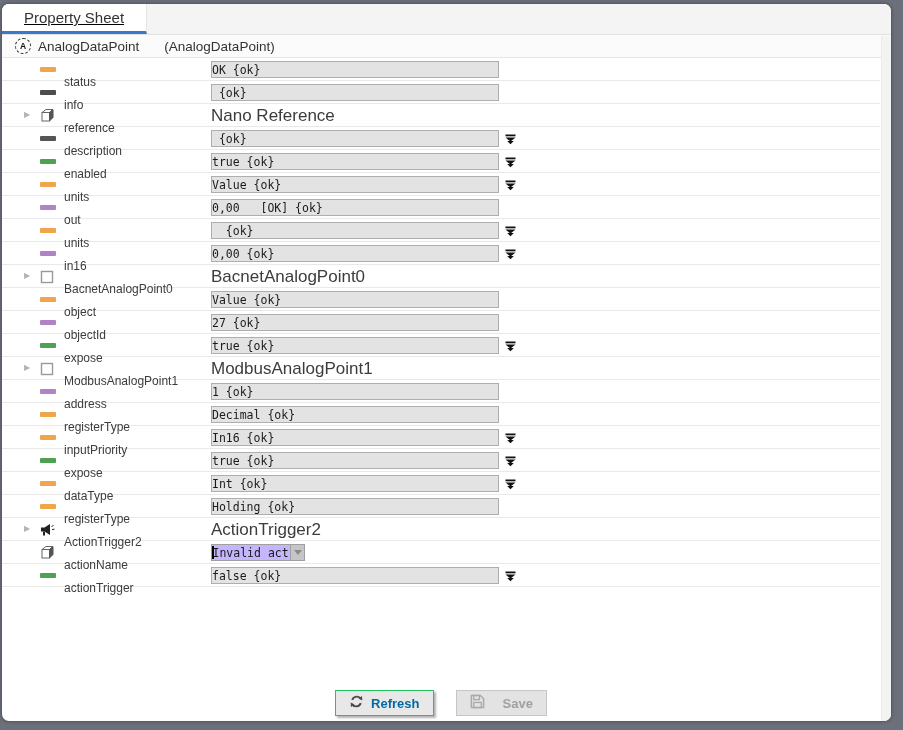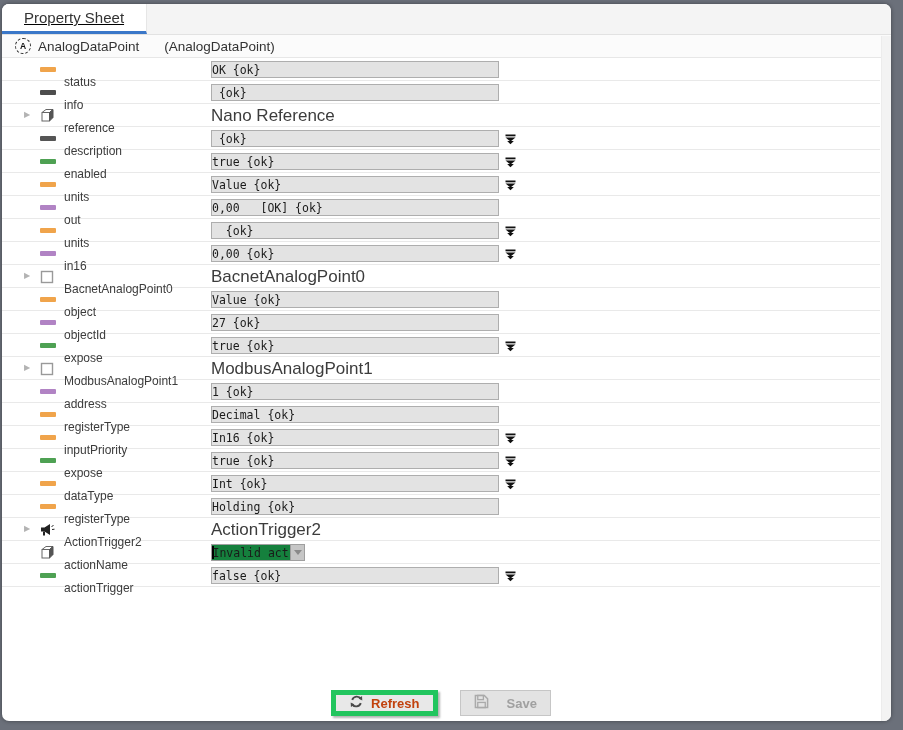--- a/index.html
+++ b/index.html
@@ -59,21 +59,21 @@
   .pvalue { position:absolute; left:209px; top:0; height:23px; display:flex; align-items:center; }
   .field {
     width:288px; height:17px; background:#e3e3e3; border:1px solid #aeaeae;
     font-family:"DejaVu Sans Mono", monospace; font-size:11.5px; color:#1a1a1a;
     display:flex; align-items:center; white-space:pre; overflow:hidden;
   }
   .textval {
     font-size:17px; color:#3c3c3c; white-space:nowrap;
   }
   .combo {
-    width:79px; height:17px; background:#15803d; border:1px solid #9f9f9f; border-right:none;
+    width:79px; height:17px; background:#c4b5fd; border:1px solid #9f9f9f; border-right:none;
     font-family:"DejaVu Sans Mono", monospace; font-size:11.5px; color:#1a1a1a;
     display:flex; align-items:center; white-space:pre; overflow:hidden; position:relative;
   }
   .caret { display:inline-block; width:1.5px; height:13px; background:#000; margin-right:-1px; }
   .combo-btn {
     width:15px; height:17px; background:#c6c6c6; border:1px solid #9f9f9f;
     display:flex; align-items:center; justify-content:center;
   }
   .combo-btn .tri {
     width:0; height:0; border-left:4px solid transparent; border-right:4px solid transparent;
@@ -88,21 +88,21 @@
   
   .footer {
     position:absolute; left:0; right:11px; bottom:4px; height:28px;
     display:flex; justify-content:center; gap:22px; align-items:center;
   }
   .btn {
     height:26px; padding:0 13px; display:flex; align-items:center; gap:7px;
     font-size:13px; font-weight:bold; cursor:pointer;
   }
   .btn-refresh {
-    background:#e8e8e8; border:5px solid #22c55e; color:#c2410c;
+    background:#e8e8e8; border:1px solid #22c55e; color:#0369a1;
     box-shadow:2px 2px 2px rgba(0,0,0,.3);
   }
   .btn-save {
     background:#e3e3e3; border:1px solid #c6c6c6; color:#a0a0a0;gap:18px;
   }
 </style>
 </head>
 <body>
 
 <div class="window">

